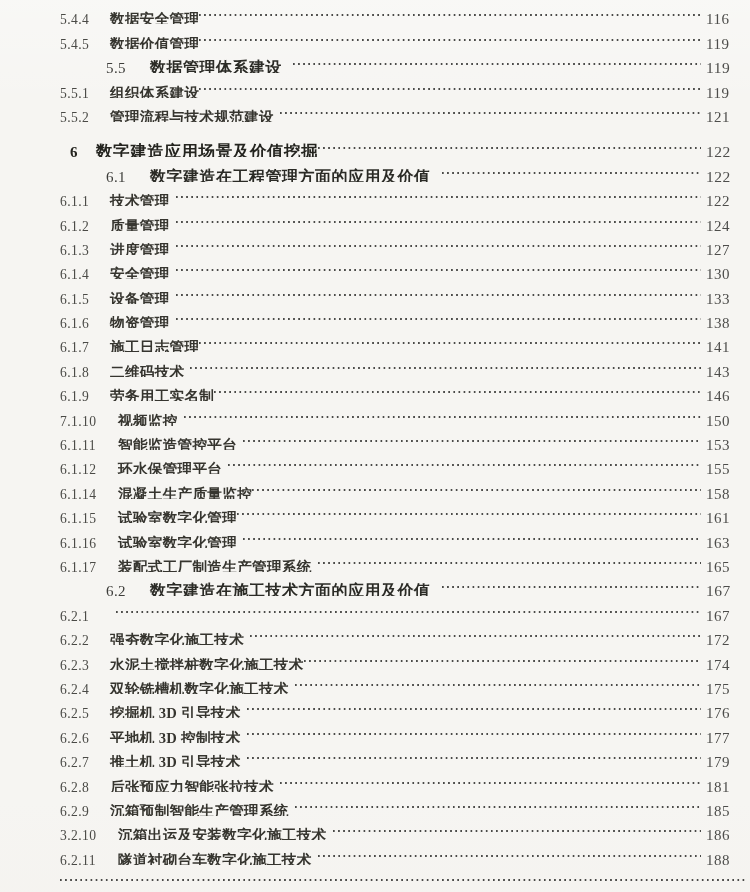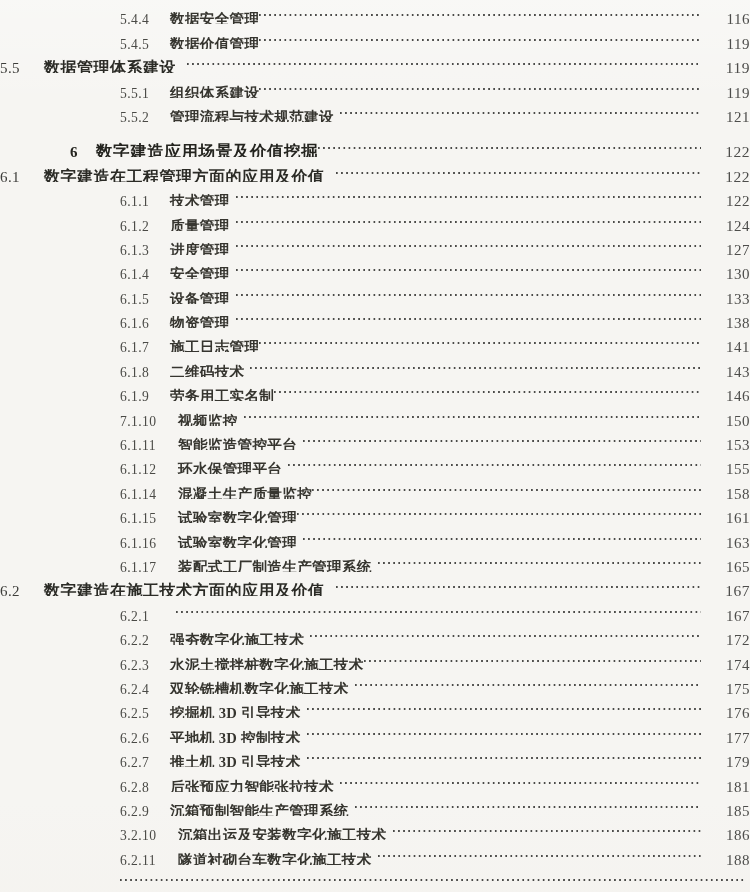--- a/index.html
+++ b/index.html
@@ -65,51 +65,52 @@
     right: 0;
     bottom: 8px;
     height: 2px;
     background-image: radial-gradient(circle at 1px 1px, #4a4a48 1px, rgba(0,0,0,0) 1.2px);
     background-size: 5.1px 2px;
     background-repeat: repeat-x;
   }
   .page {
     flex: 0 0 auto;
     width: 44px;
-    text-align: right;
+    text-align: left;
     letter-spacing: 0.5px;
     color: #4d4d4b;
   }
 
   
   .lvl1 {
     padding-left: 70px;
     font-weight: bold;
     font-size: 16.5px;
     color: #24241f;
   }
   .lvl1 .num { width: 26px; font-size: 15px; }
   .lvl1 .title { letter-spacing: 0.6px; }
   .lvl1 .leader { margin-left: 8px; }
   .lvl1 .page { font-weight: normal; font-size: 15.5px; color: #4d4d4b; }
 
   
   .lvl2 {
+    padding-left: 106px;
     font-weight: bold;
     font-size: 16px;
     color: #2b2b26;
   }
   .lvl2 .num { width: 44px; font-weight: normal; font-size: 15px; color: #3d3d3a; }
   .lvl2 .title { letter-spacing: 0.5px; }
   .lvl2 .leader { margin-left: 11px; }
   .lvl2 .page { font-weight: normal; font-size: 15.5px; }
 
   
   .lvl3 {
-    padding-left: 120px;
+    padding-left: 60px;
     font-size: 14.6px;
     color: #36352f;
   }
   .lvl3 .num { width: 50px; font-size: 13.6px; color: #4a4a46; }
   .lvl3 .title { letter-spacing: 0.3px; font-weight: bold; }
   .lvl3 .page { font-size: 15px; }
 
   
   .lvl3.wide .num { width: 58px; }
 

